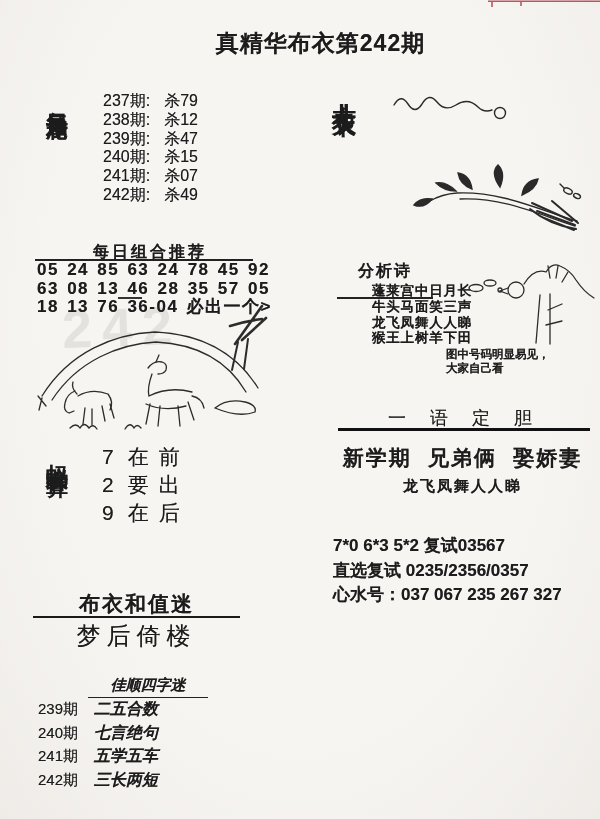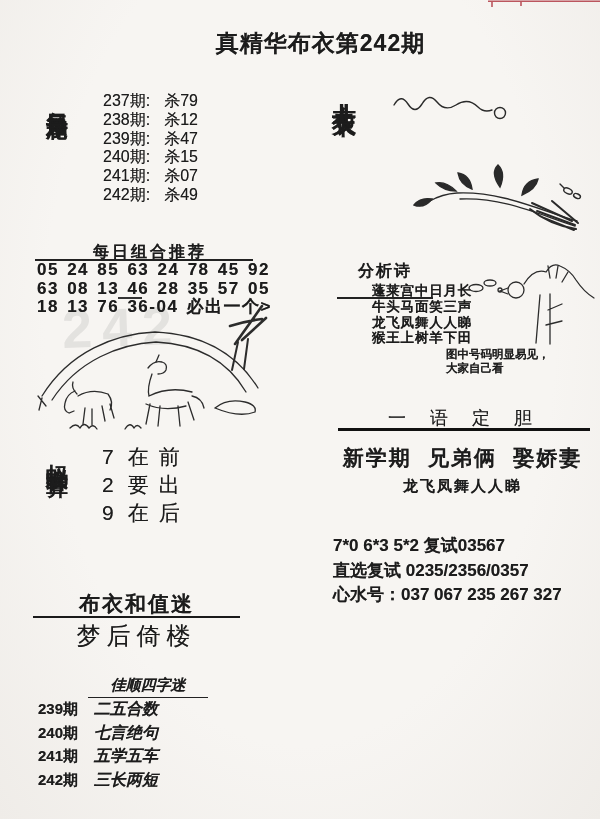--- a/index.html
+++ b/index.html
@@ -77,21 +77,21 @@
   .hezhi-underline{ position:absolute; left:33px; top:616px; width:207px; height:2.2px; background:#1a1a1a;}
   .hezhi-content{ position:absolute; left:35px; top:620px; width:203px; text-align:center;
                   font-size:24px; letter-spacing:6px;}
 
   
   .fc-title{ position:absolute; left:88px; top:676px; width:120px; text-align:center;
              font-size:15px; font-weight:bold; font-style:italic;
              border-bottom:1.6px solid #222; padding-bottom:2px;}
   .fc-rows{ position:absolute; left:38px; top:697px; }
   .fc-row{ display:flex; gap:16px; font-size:16px; line-height:23.5px; font-style:italic; font-weight:bold;}
-  .fc-row .p{ font-style:normal; font-weight:bold; font-family:"Liberation Sans", sans-serif; font-size:15px;}
+  .fc-row .p{ font-style:normal; font-weight:normal; font-family:"Liberation Sans", sans-serif; font-size:15px;}
 
   
   .ana-title{ position:absolute; left:337px; top:261px; width:96px; text-align:center;
               font-size:16px; font-weight:bold; letter-spacing:2px;
               border-bottom:2px solid #222; padding-bottom:15px;}
   .ana-lines{ position:absolute; left:334px; top:283px; font-size:13.5px; font-weight:bold;
               line-height:15.8px; letter-spacing:0.8px; white-space:nowrap;margin-left:38px;}
   .ana-note{ position:absolute; left:446px; top:347px; font-size:11.5px; font-weight:bold;
              line-height:14px; font-family:"Liberation Sans", sans-serif;}
 

